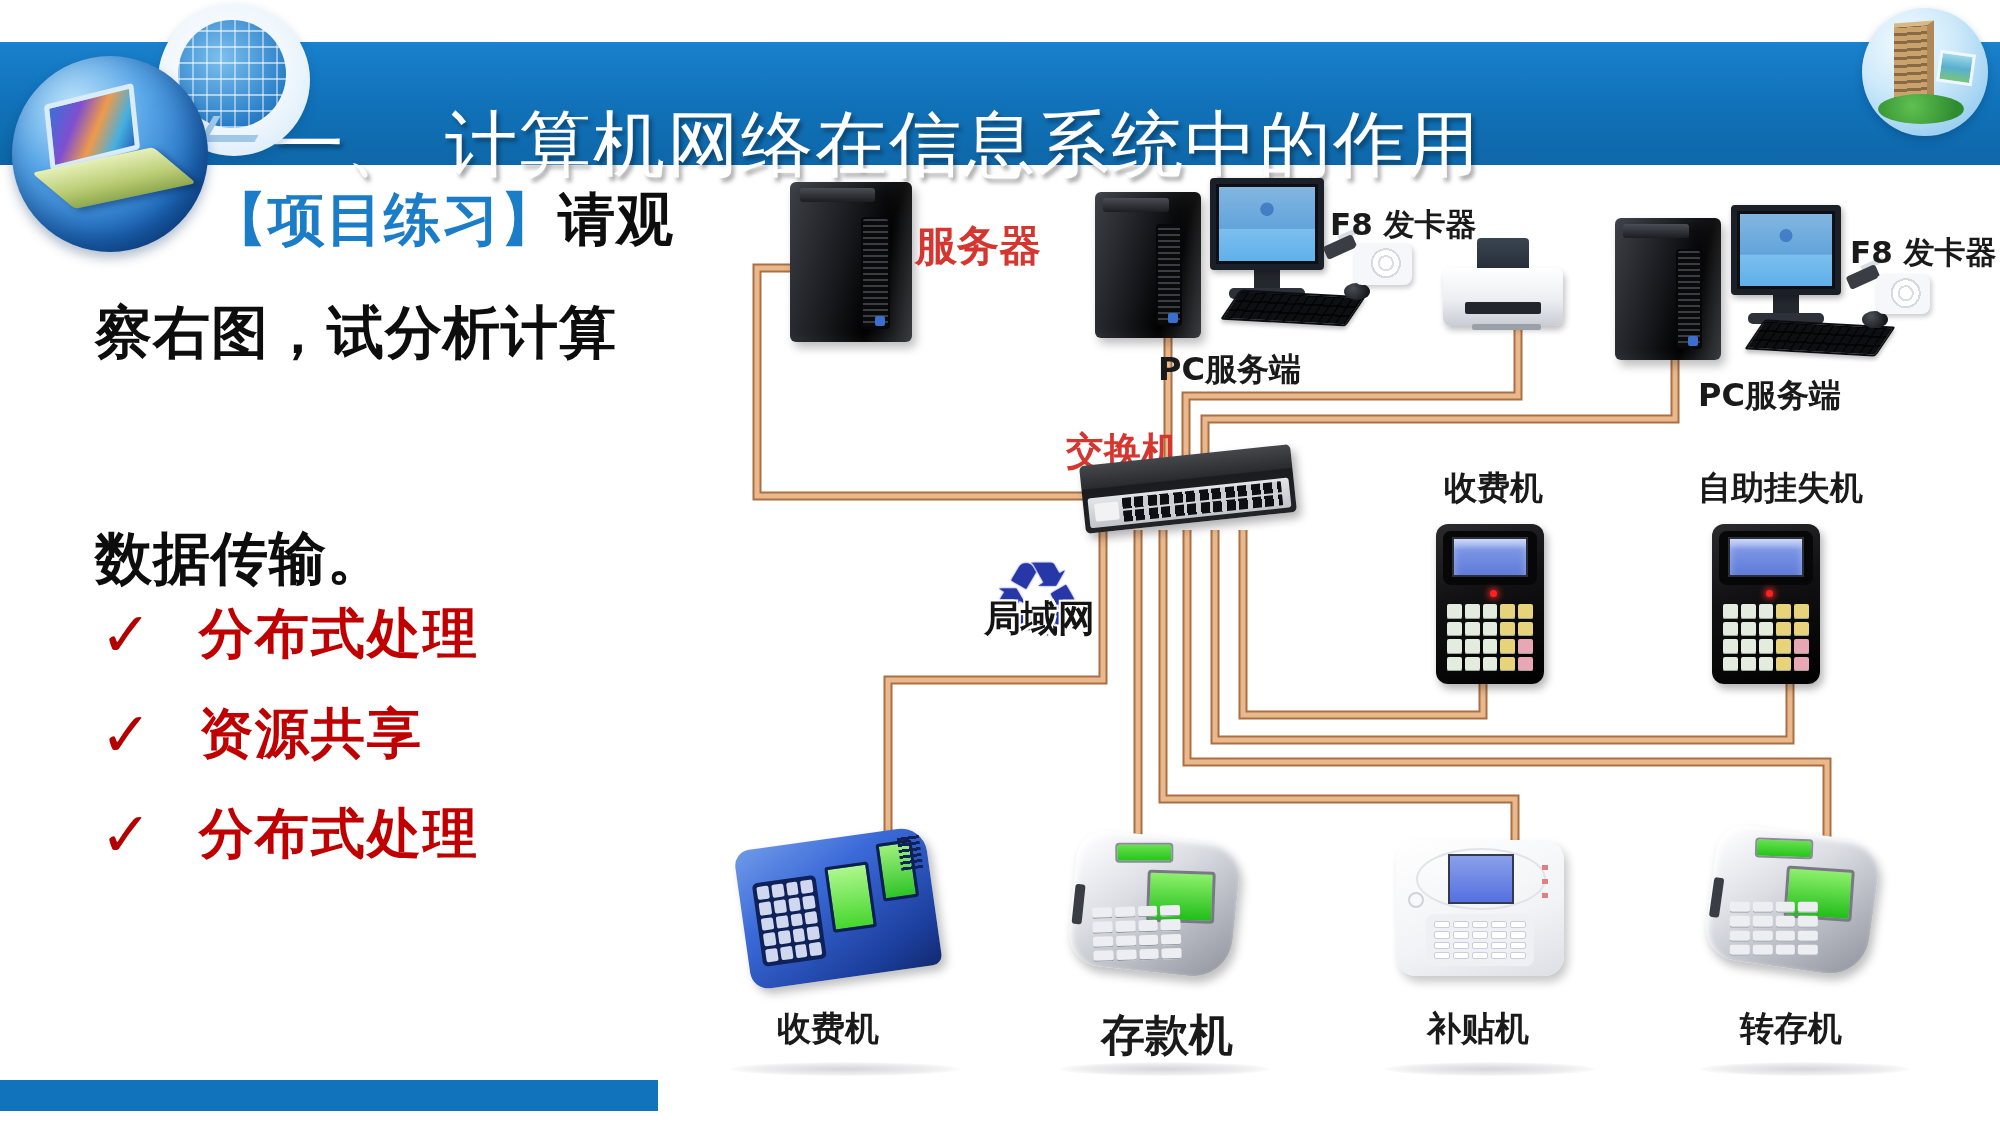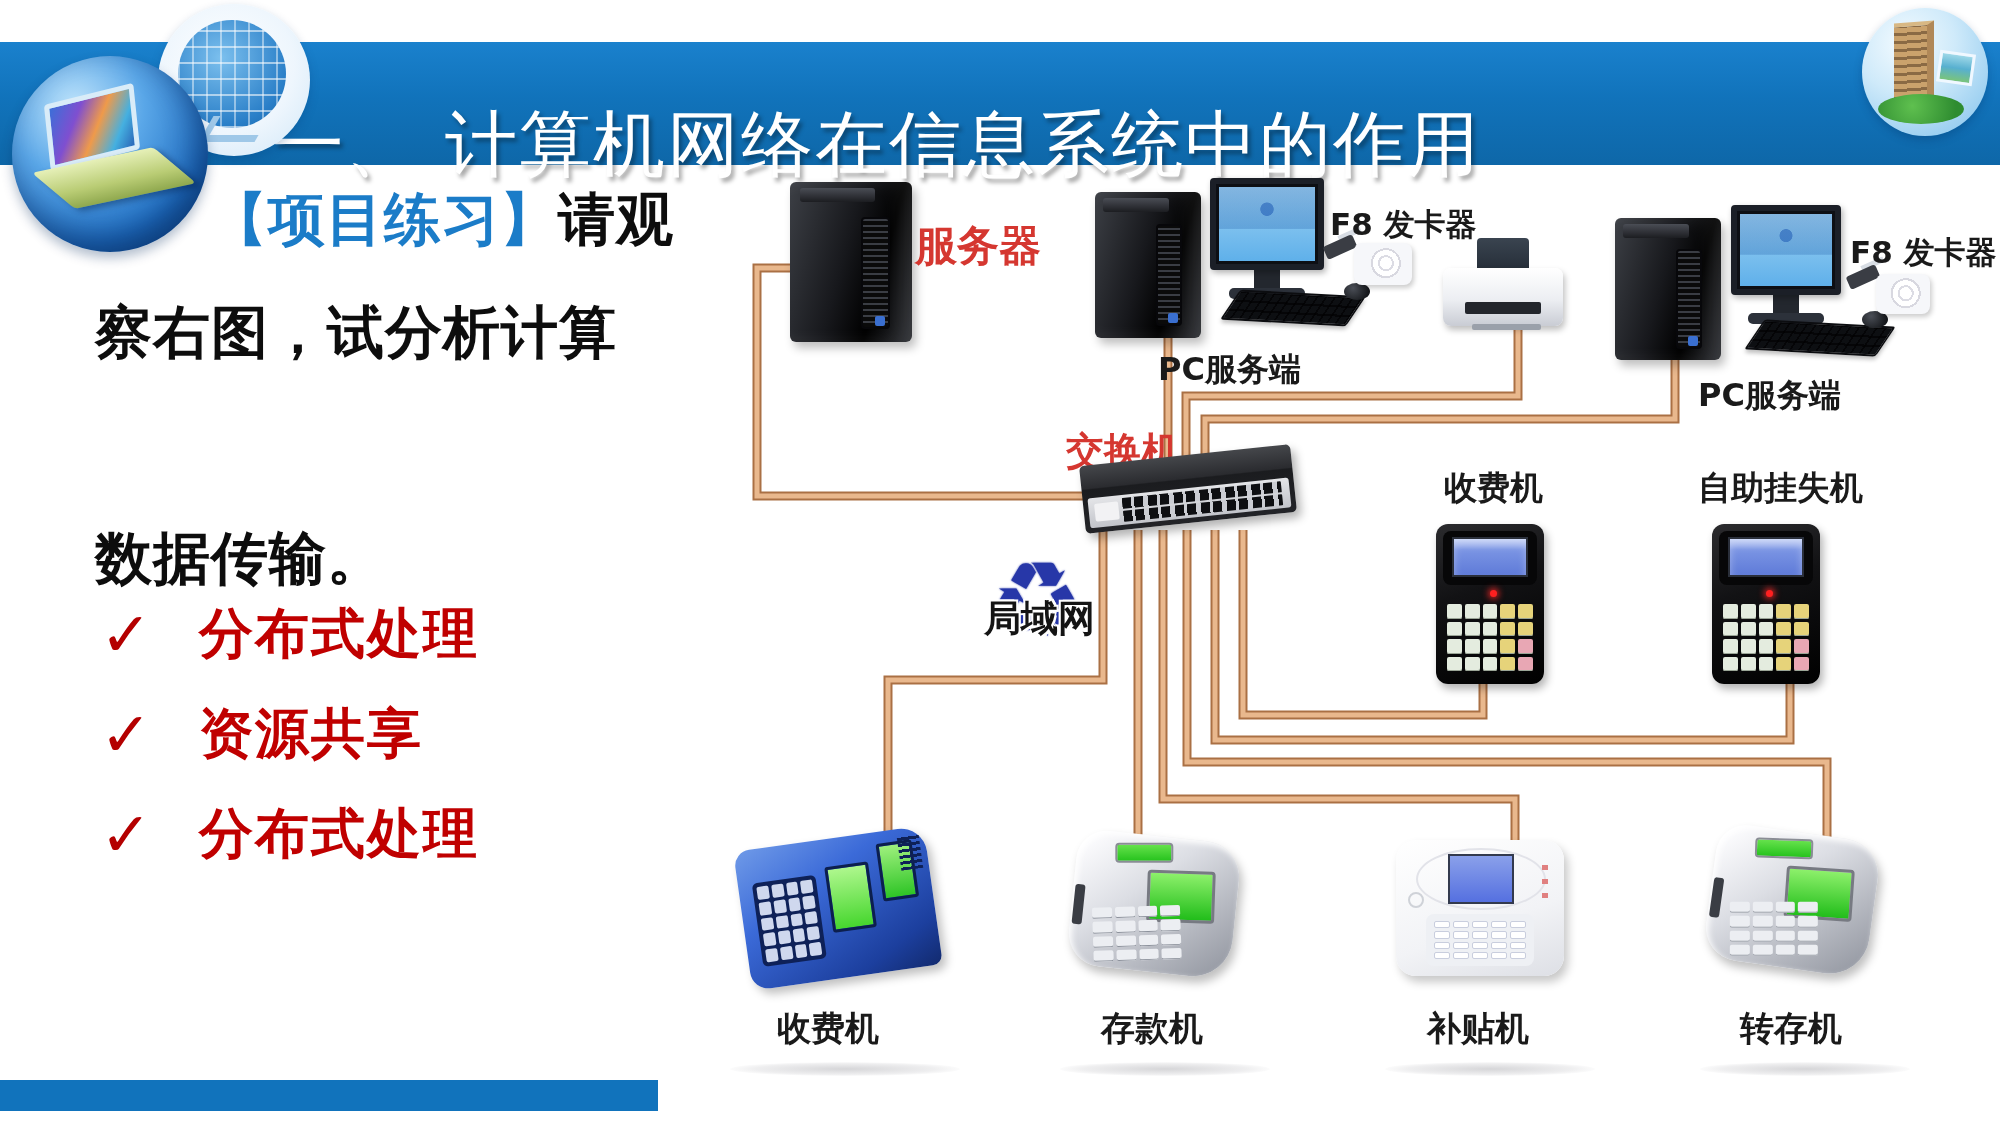--- a/index.html
+++ b/index.html
@@ -432,21 +432,21 @@
         <i></i>
         <i></i>
         <i></i>
         <i></i>
         <i></i>
         <i></i>
         <i></i>
       </div>
   </div>
   <div class="shadow" style="left:1060px;top:1062px;width:210px;"></div>
-  <div class="dlabel" style="left:1101px;top:1006px;font-size:34px;">存款机</div>
+  <div class="dlabel" style="left:1101px;top:1006px;font-size:44px;">存款机</div>
 
   <div class="dev-white">
     <div class="ring"></div>
     <div class="lcd"></div>
     <div class="leds"></div>
     <div class="obtn"></div>
     <div class="padwrap">
       <div class="pad">
           <i></i>
           <i></i>

